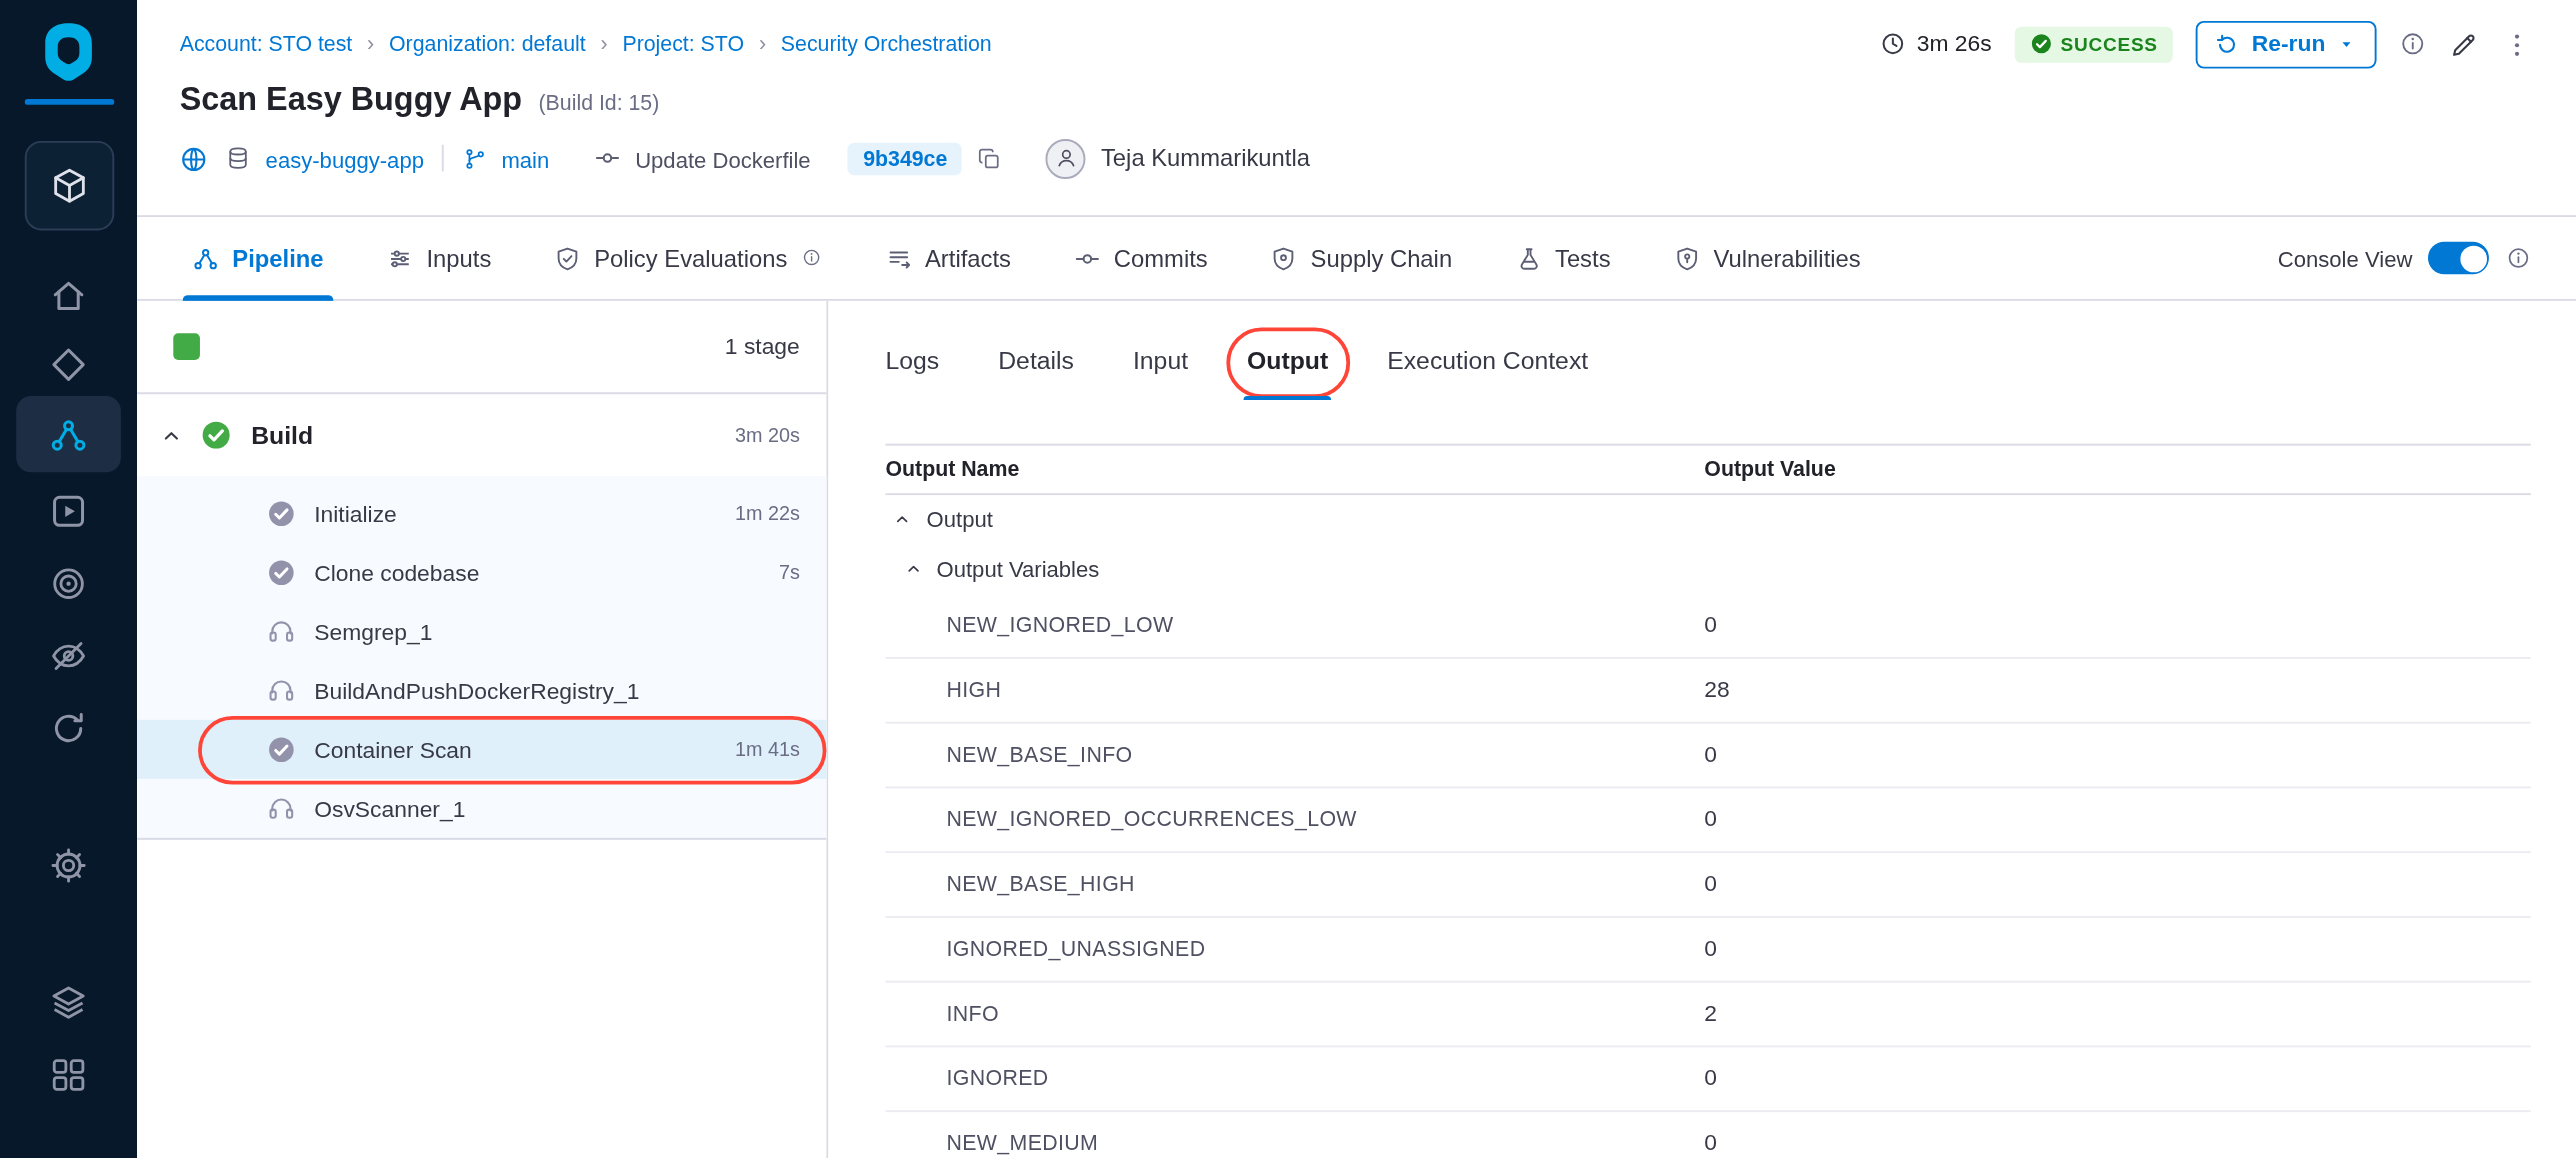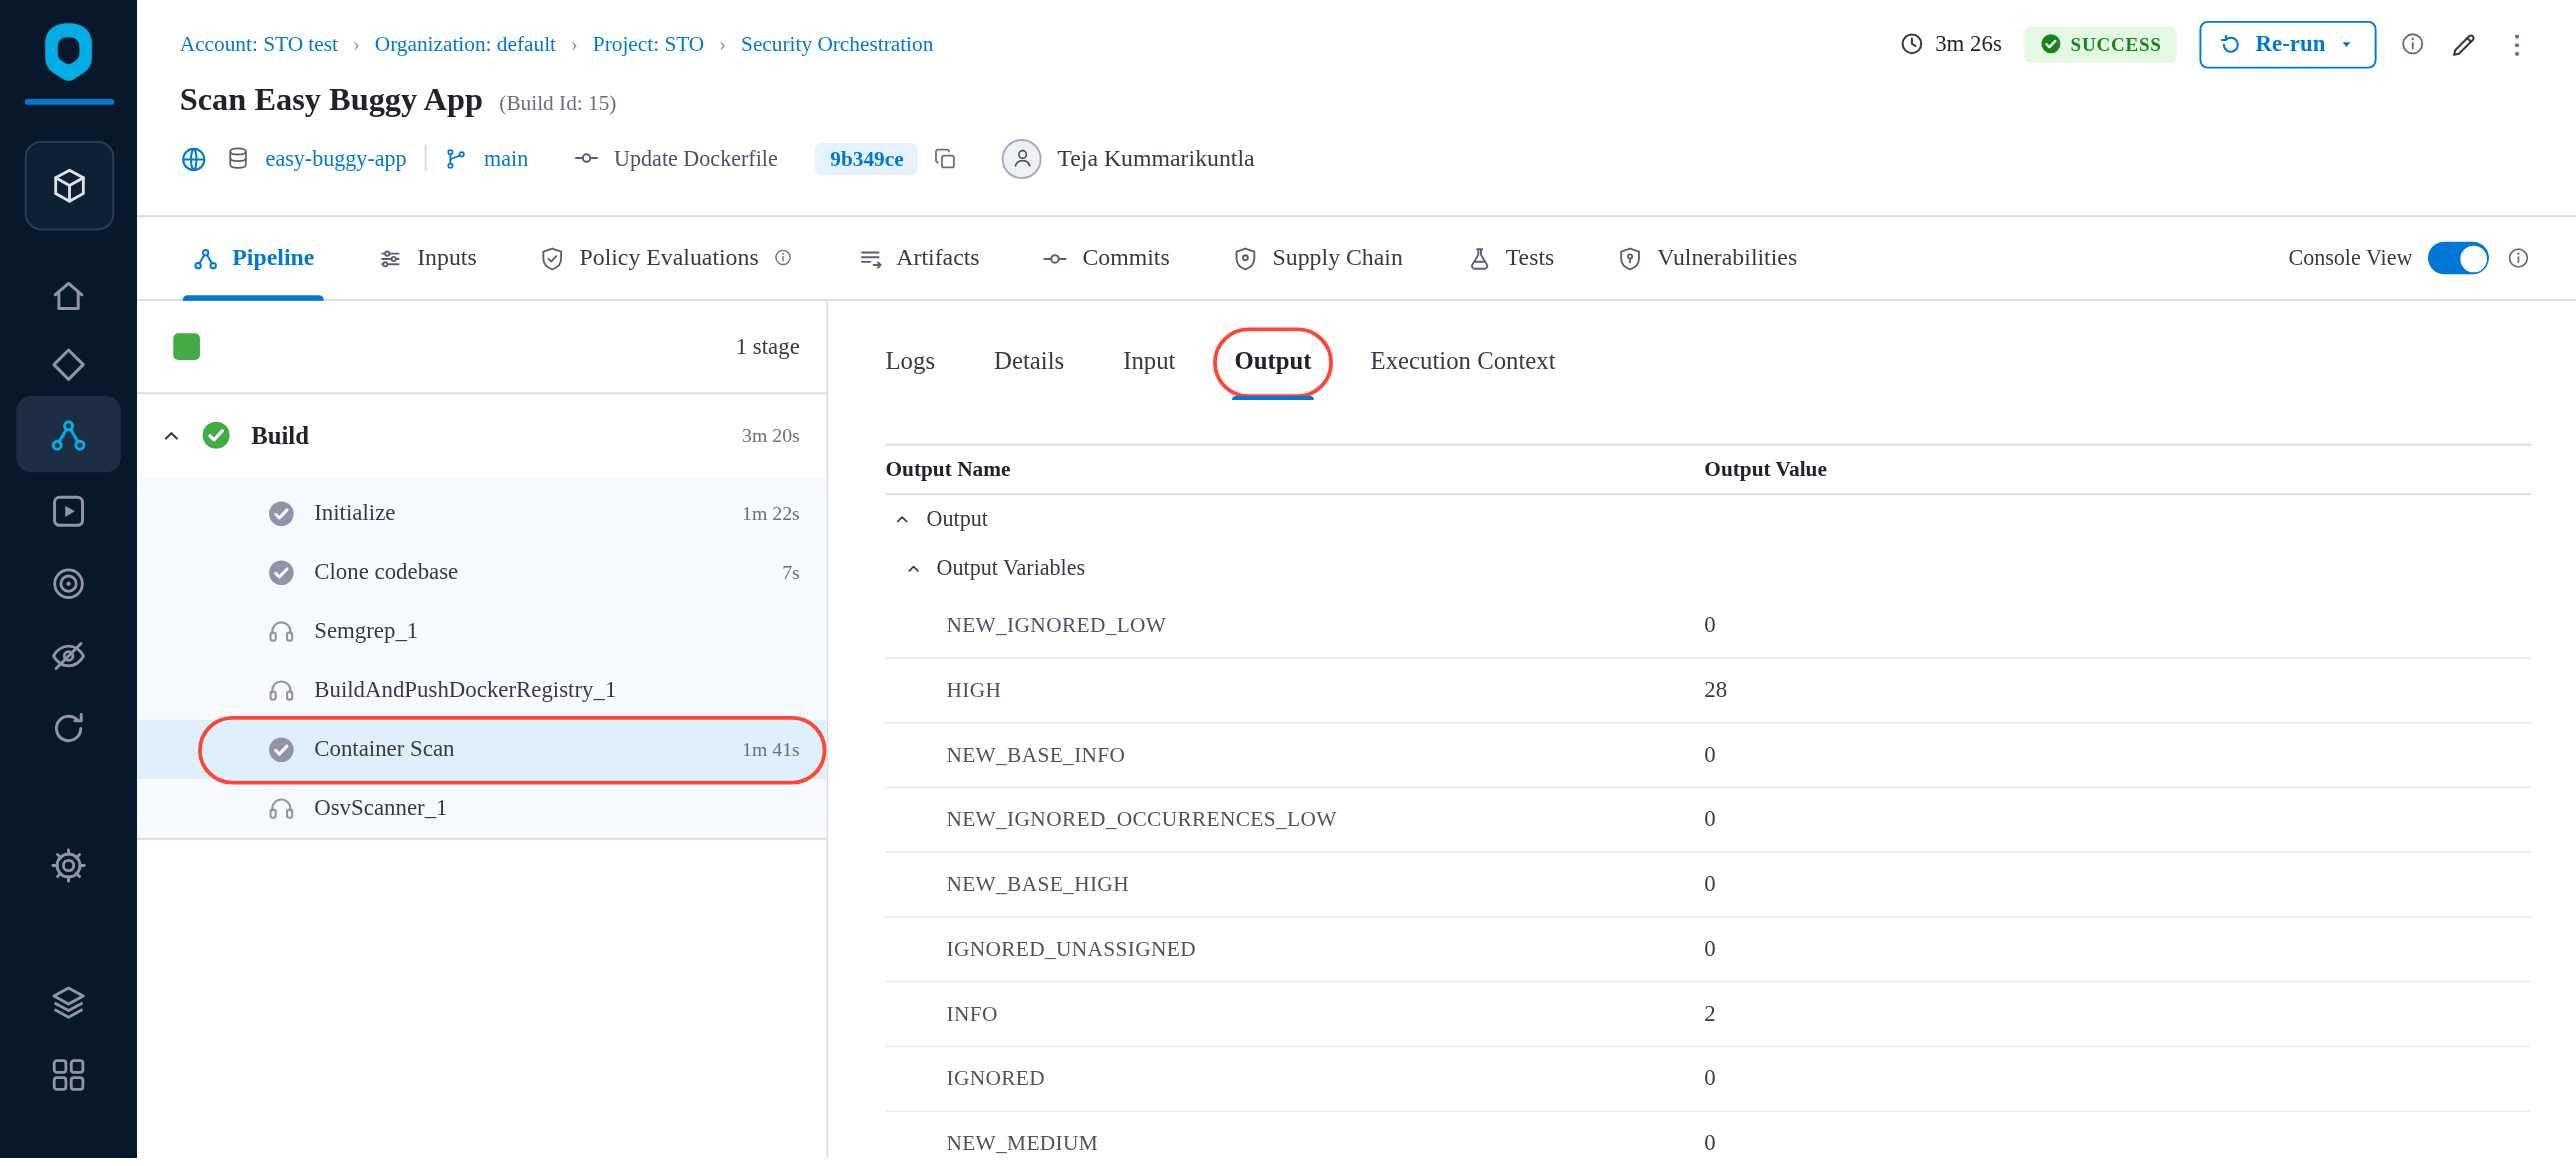--- a/index.html
+++ b/index.html
@@ -10,21 +10,21 @@
     --active-icon-cyan:#00ade4;
     --selected-step-bg:#dff0fb;
     --badge-bg:#e4f8e4;
     --badge-text:#1b841d;
   }
   *{box-sizing:border-box;}
   html,body{margin:0;padding:0;background:#fff;}
   body{font-family:"Liberation Sans","DejaVu Sans",sans-serif;color:#22222a;}
   button{font:inherit;border:none;background:none;padding:0;margin:0;cursor:pointer;color:inherit;}
   a{text-decoration:none;}
-  .viewport{width:2576px;height:1158px;overflow:hidden;font-family:Liberation Serif, serif;}
+  .viewport{width:2576px;height:1158px;overflow:hidden;}
   .app{width:1353px;height:613px;position:relative;background:#fff;transform:scale(1.9043);transform-origin:0 0;overflow:hidden;}
   svg{display:block;}
   .i11{width:9.5px;height:9.5px}.i12{width:10.4px;height:10.4px}.i14{width:12px;height:12px}
   .i15{width:13px;height:13px}.i16{width:14px;height:14px}.i18{width:15.5px;height:15.5px}
   .i20{width:17px;height:17px}.i24{width:21px;height:21px}.i40{width:35px;height:35px}
   .blue{color:var(--accent)}.gicon{color:#5c5e74}.green{color:var(--success-green)}
 
   
   .sidebar{position:absolute;left:0;top:0;width:72px;height:613px;background:var(--sidebar-bg);}
   .logo-btn{position:absolute;top:9.5px;left:50%;transform:translateX(-50%);}

